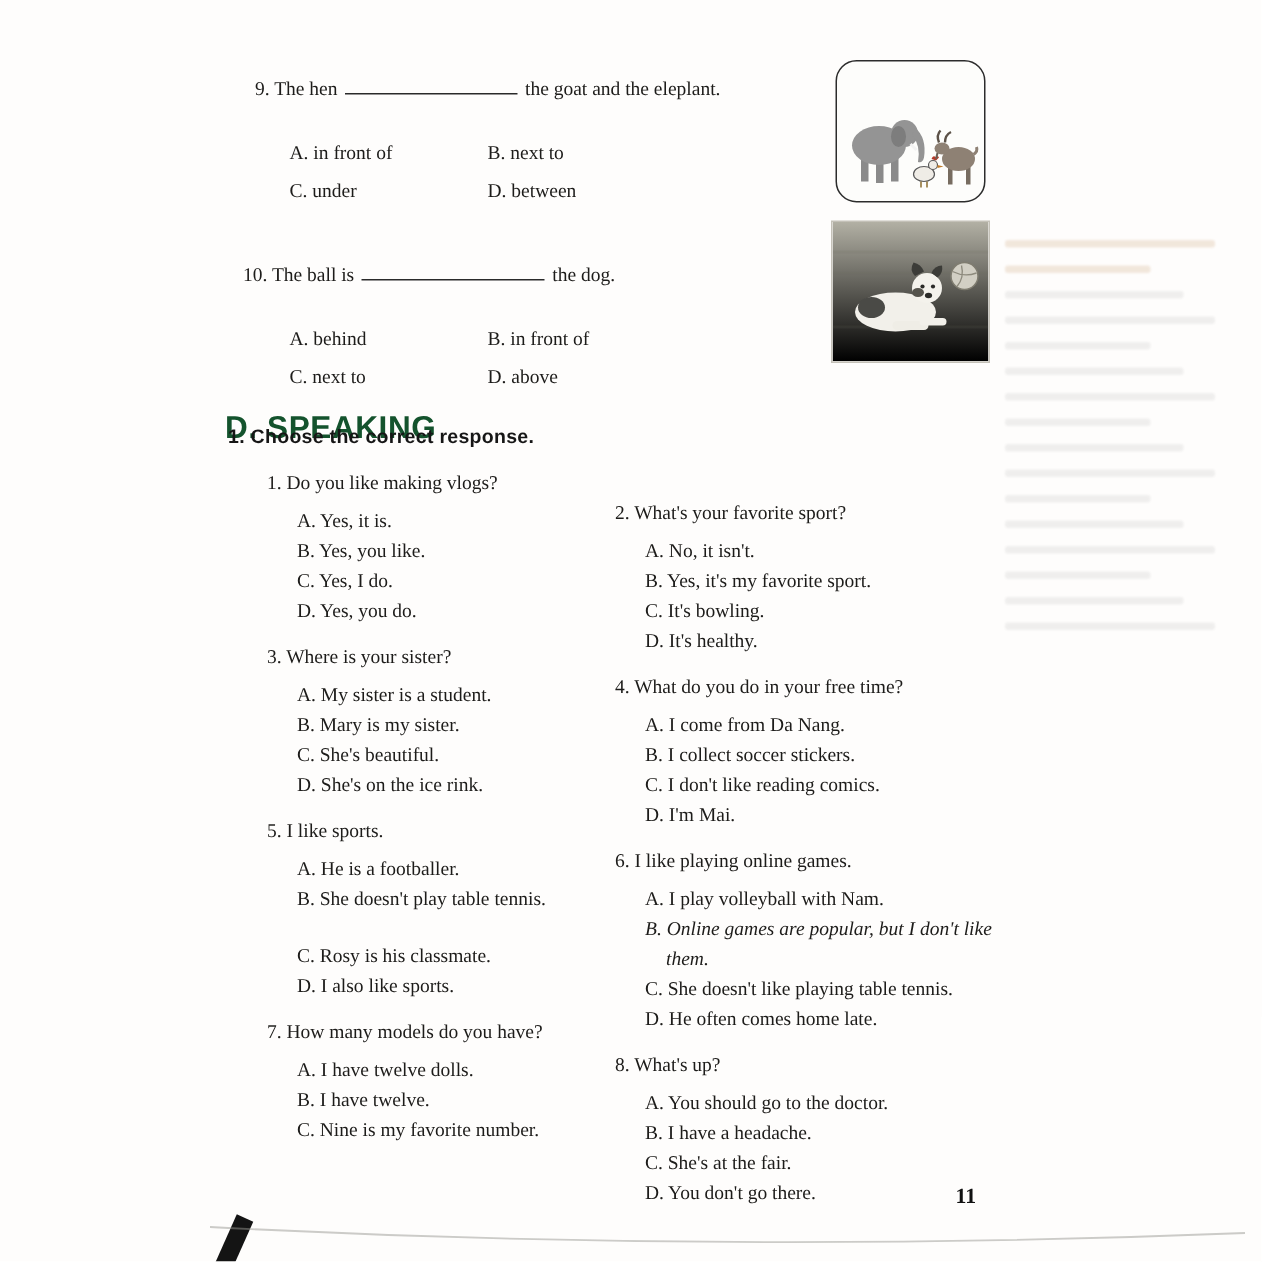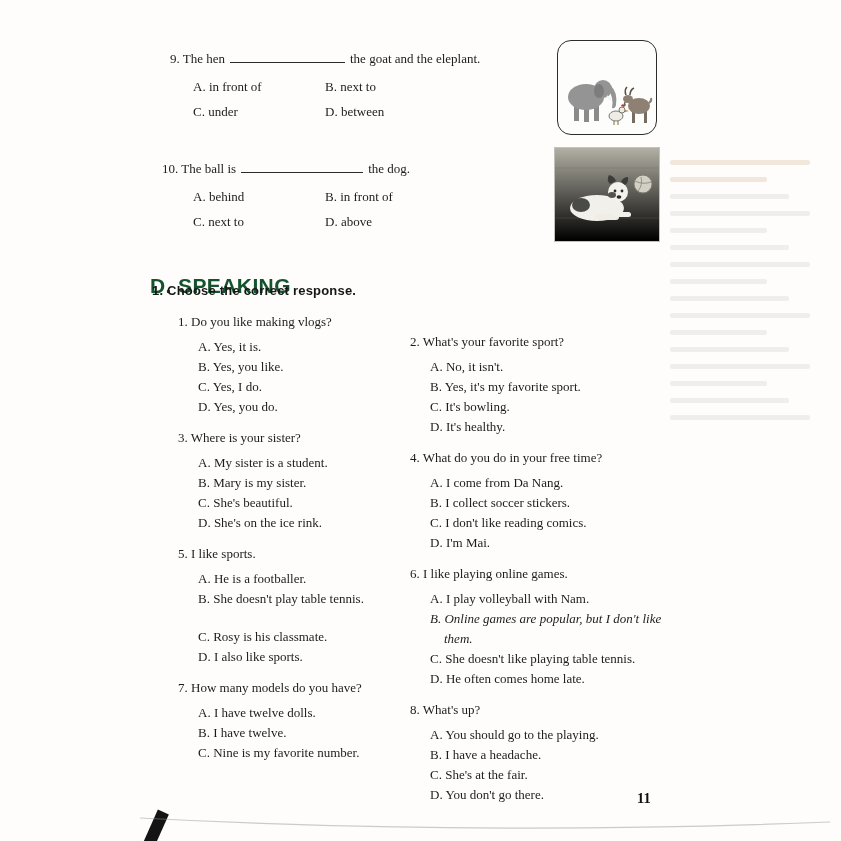--- a/index.html
+++ b/index.html
@@ -12,26 +12,26 @@
   }
 
   
   .pq { position:absolute; width:380px; }
   .pq-prompt { line-height:17px; white-space:nowrap; }
   .blank {
     display:inline-block; height:11px; border-bottom:1.1px solid #2a2a2a;
     margin:0 5px; vertical-align:baseline;
   }
   .pq-options {
-    display:grid; grid-template-columns:132px 150px; row-gap:9px; margin-top:12px;
+    display:grid; grid-template-columns:132px 150px; row-gap:9px; margin-top:27px;
   }
   .pq9 { left:170px; top:50px; }
   .pq9 .pq-options { margin-left:23px; }
   .pq9 .blank { width:115px; }
-  .pq10 { left:162px; top:160px; }
+  .pq10 { left:162px; top:174px; }
   .pq10 .pq-options { margin-left:31px; }
   .pq10 .blank { width:122px; }
 
   
   .img-animals {
     position:absolute; left:557px; top:40px; width:98px; height:93px;
     border:1.6px solid #2c2c2c; border-radius:14px; background:#fdfdfb; overflow:hidden;
   }
   .img-dog {
     position:absolute; left:554px; top:147px; width:104px; height:93px;
@@ -269,21 +269,21 @@
         <div>D. He often comes home late.</div>
       </div>
     </div>
 
     <div class="sq">
       <div class="sq-prompt">
         <span>8.</span>
         <span>What's up?</span>
       </div>
       <div class="sq-options">
-        <div>A. You should go to the playing.</div>
+        <div>A. You should go to the doctor.</div>
         <div>B. I have a headache.</div>
         <div>C. She's at the fair.</div>
         <div>D. You don't go there.</div>
       </div>
     </div>
 
   </div>
 
   <div class="bleed">
     <i class="warm"></i>

